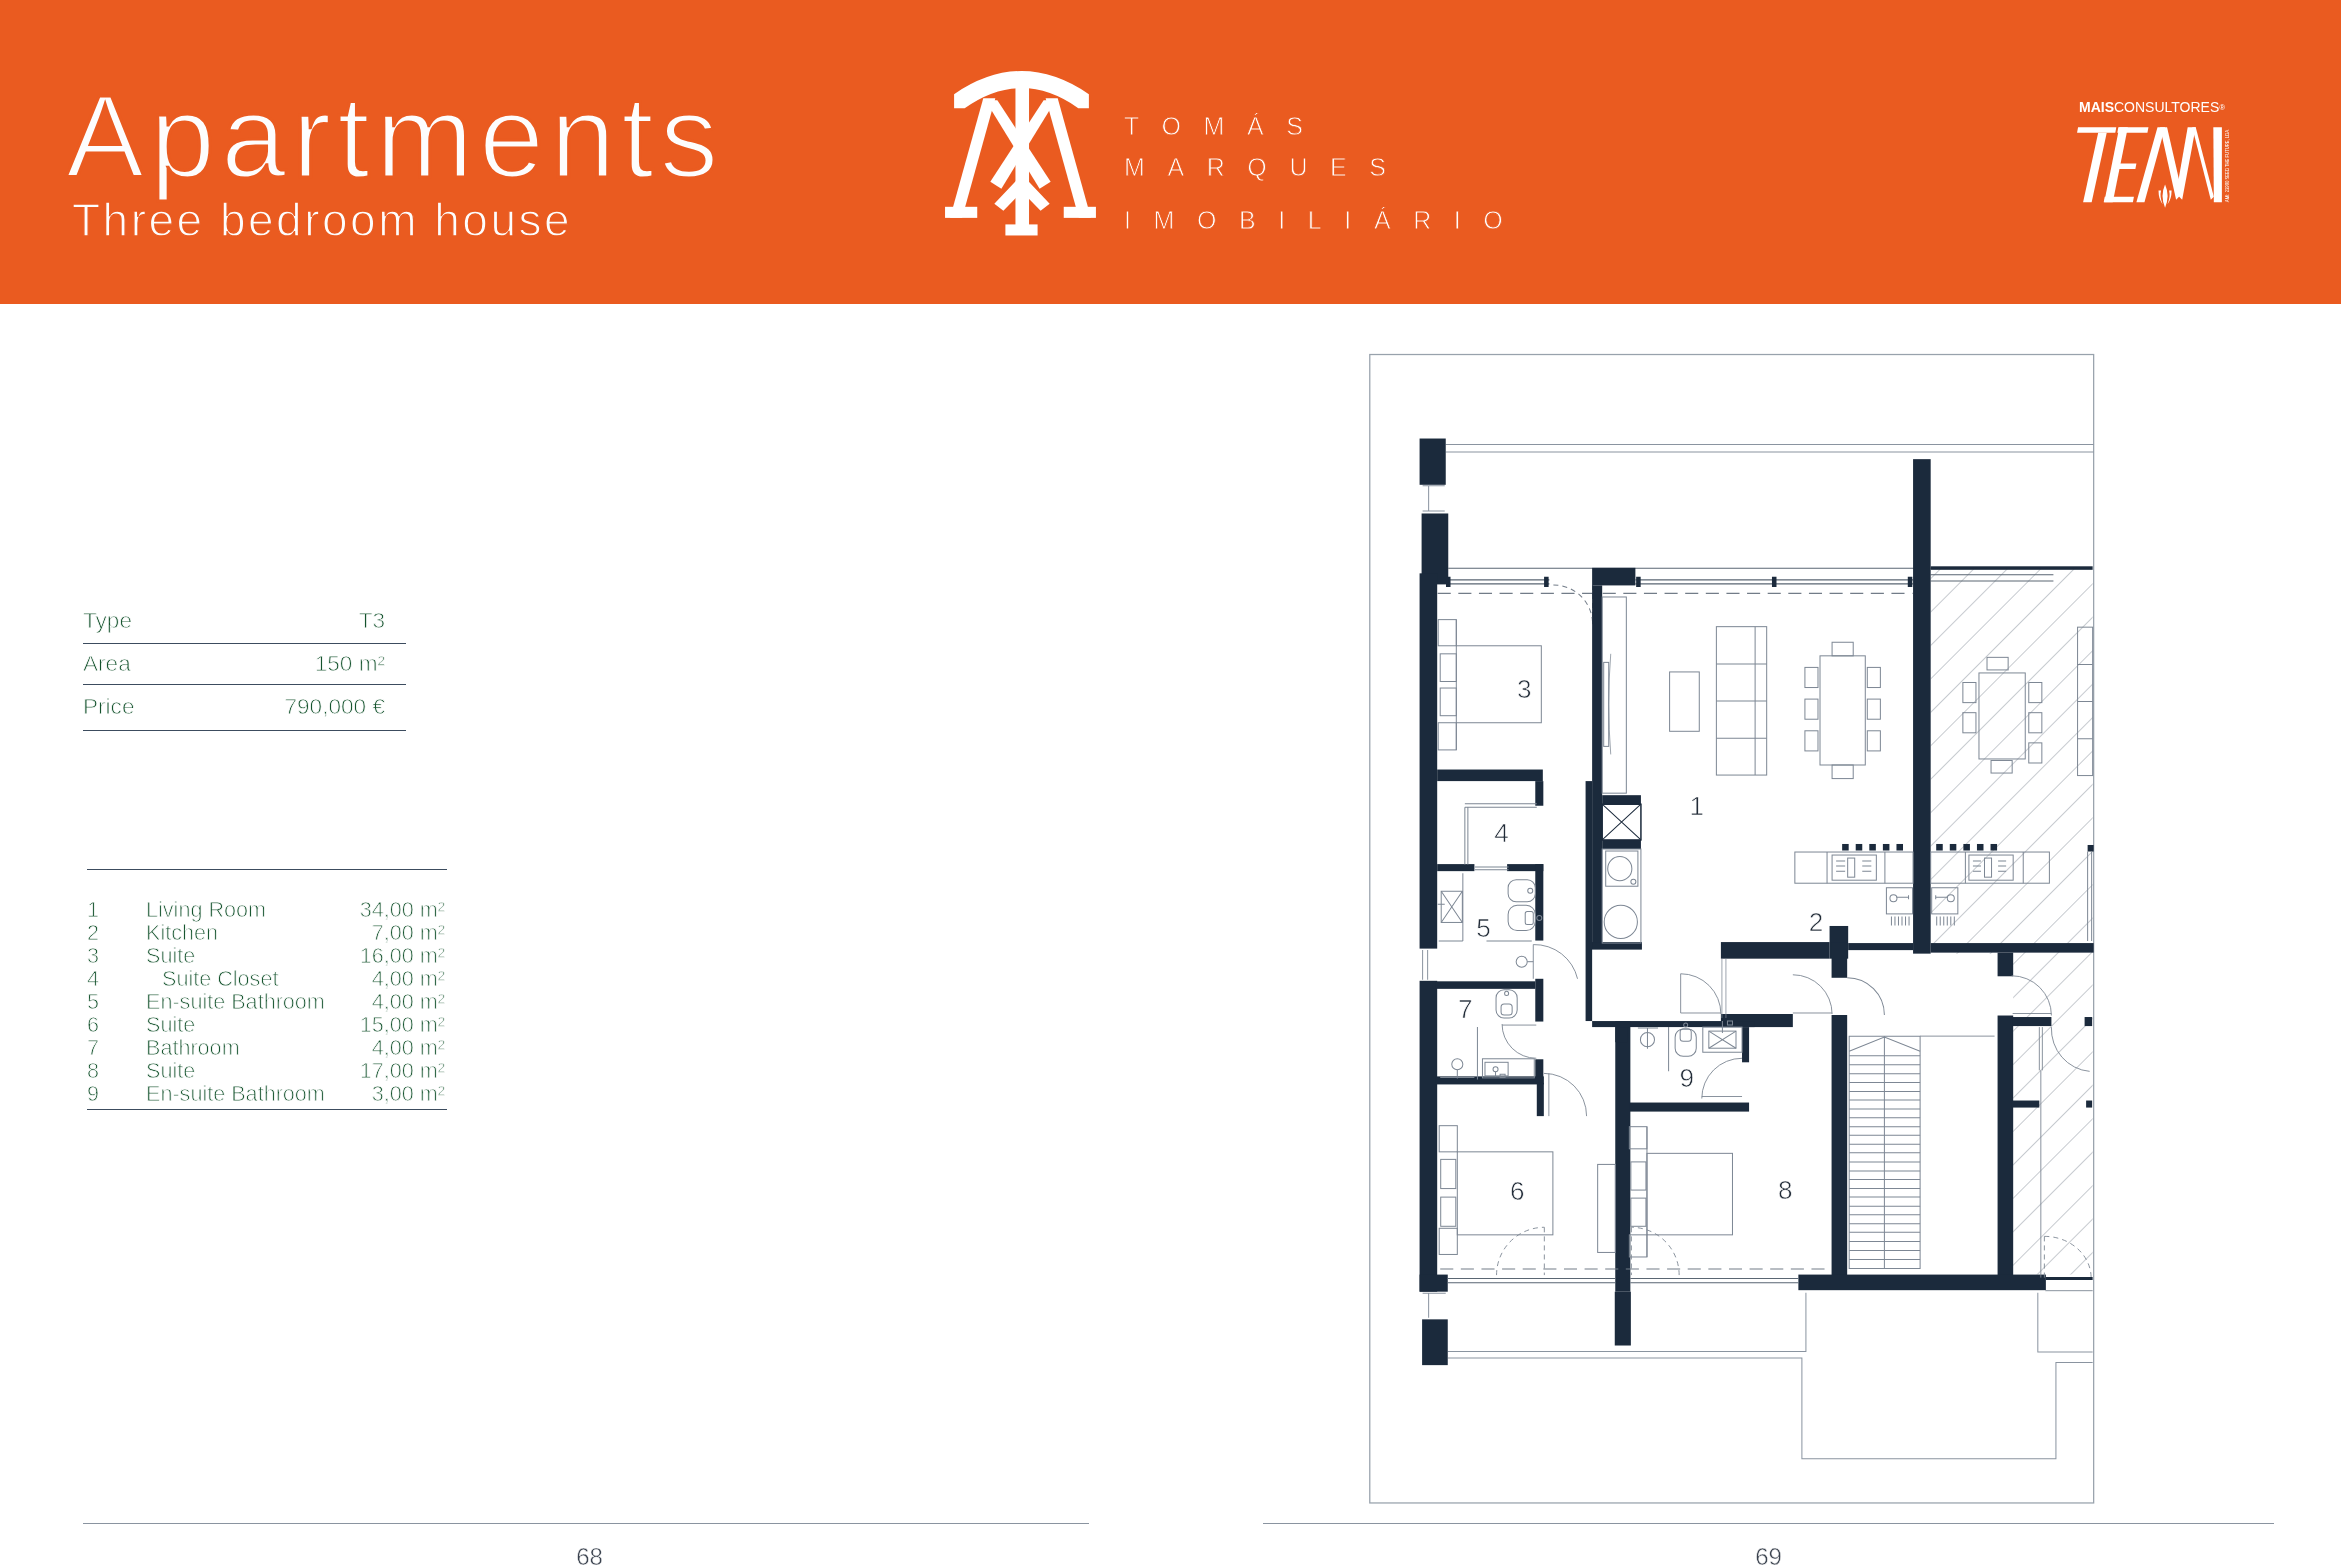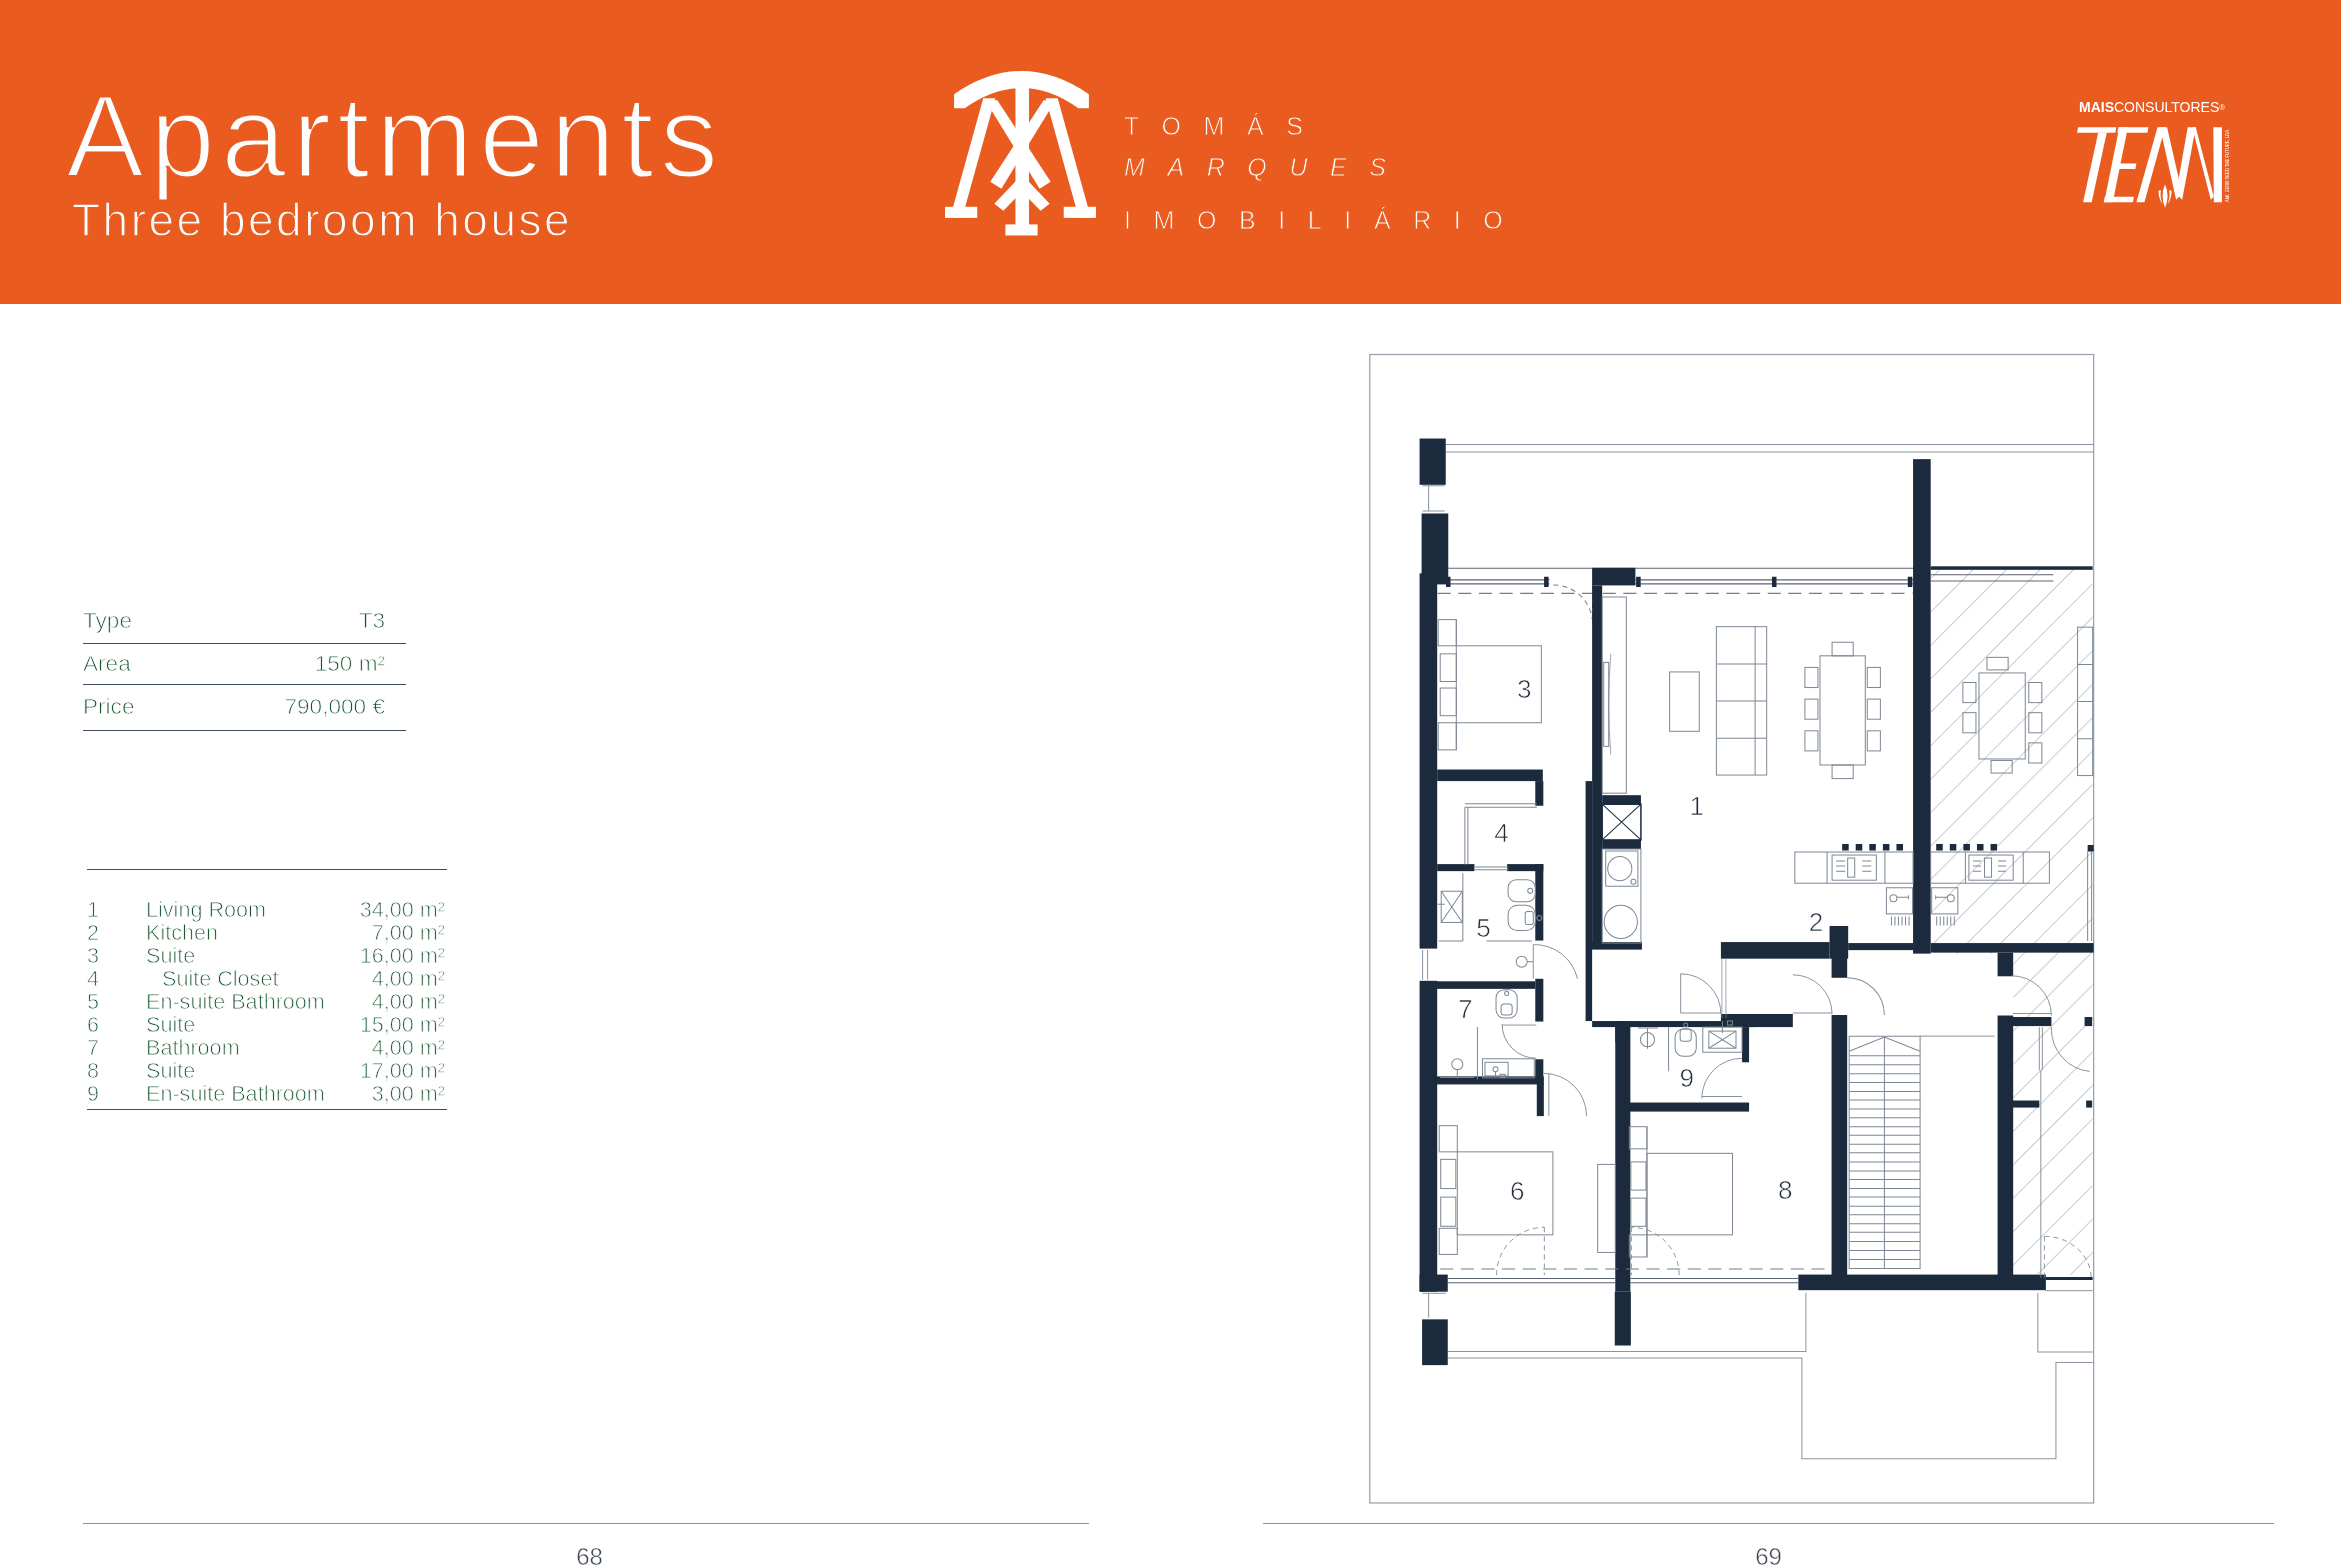--- a/index.html
+++ b/index.html
@@ -26,21 +26,21 @@
     <rect x="1878" y="412" width="64" height="22"></rect>
     <path d="M2078,196 L2102,196 L2168,434 L2144,434 Z"></path>
     <rect x="2114" y="412" width="64" height="22"></rect>
     <path d="M1958,200 L1982,200 L2088,362 L2066,376 Z"></path>
     <path d="M2098,200 L2074,200 L1968,362 L1990,376 Z"></path>
     <path d="M2031,348 L2086,406 L2068,420 L2031,382 L1994,420 L1976,406 Z"></path>
   </g>
 </svg>
 
 <div class="abs" style="left:1124px;top:101px;font-size:25px;letter-spacing:22.6px;color:#ffffff;margin-top:11px;-webkit-text-stroke:0.8px #ea5b20;">TOMÁS</div>
-<div class="abs" style="left:1124px;top:153px;font-size:25px;letter-spacing:22.6px;color:#ffffff;font-style:italic;-webkit-text-stroke:0.8px #ea5b20;">MARQUES</div>
+<div class="abs" style="left:1124px;top:153px;font-size:25px;letter-spacing:22.6px;color:#ffffff;-webkit-text-stroke:0.8px #ea5b20;">MARQUES</div>
 <div class="abs" style="left:1124px;top:206px;font-size:25px;letter-spacing:22.6px;color:#ffffff;-webkit-text-stroke:0.8px #ea5b20;">IMOBILIÁRIO</div>
 
 <div class="abs" style="left:2079px;top:100px;font-size:14px;line-height:14px;color:#ffffff;"><b>MAIS</b>CONSULTORES<span style="font-size:8px;vertical-align:2.5px;">®</span></div>
 
 <svg class="abs" style="left:2063px;top:121px;" width="181" height="106" viewBox="4100 240 360 210">
   <g fill="#ffffff">
     <path d="M4130,252 L4206,252 L4204,263 L4128,263 Z"></path>
     <path d="M4170,263 L4187,263 L4157,401 L4140,401 Z"></path>
     <path d="M4210,252 L4270,252 L4268,263 L4208,263 Z"></path>
     <path d="M4212,252 L4229,252 L4199,401 L4182,401 Z"></path>

